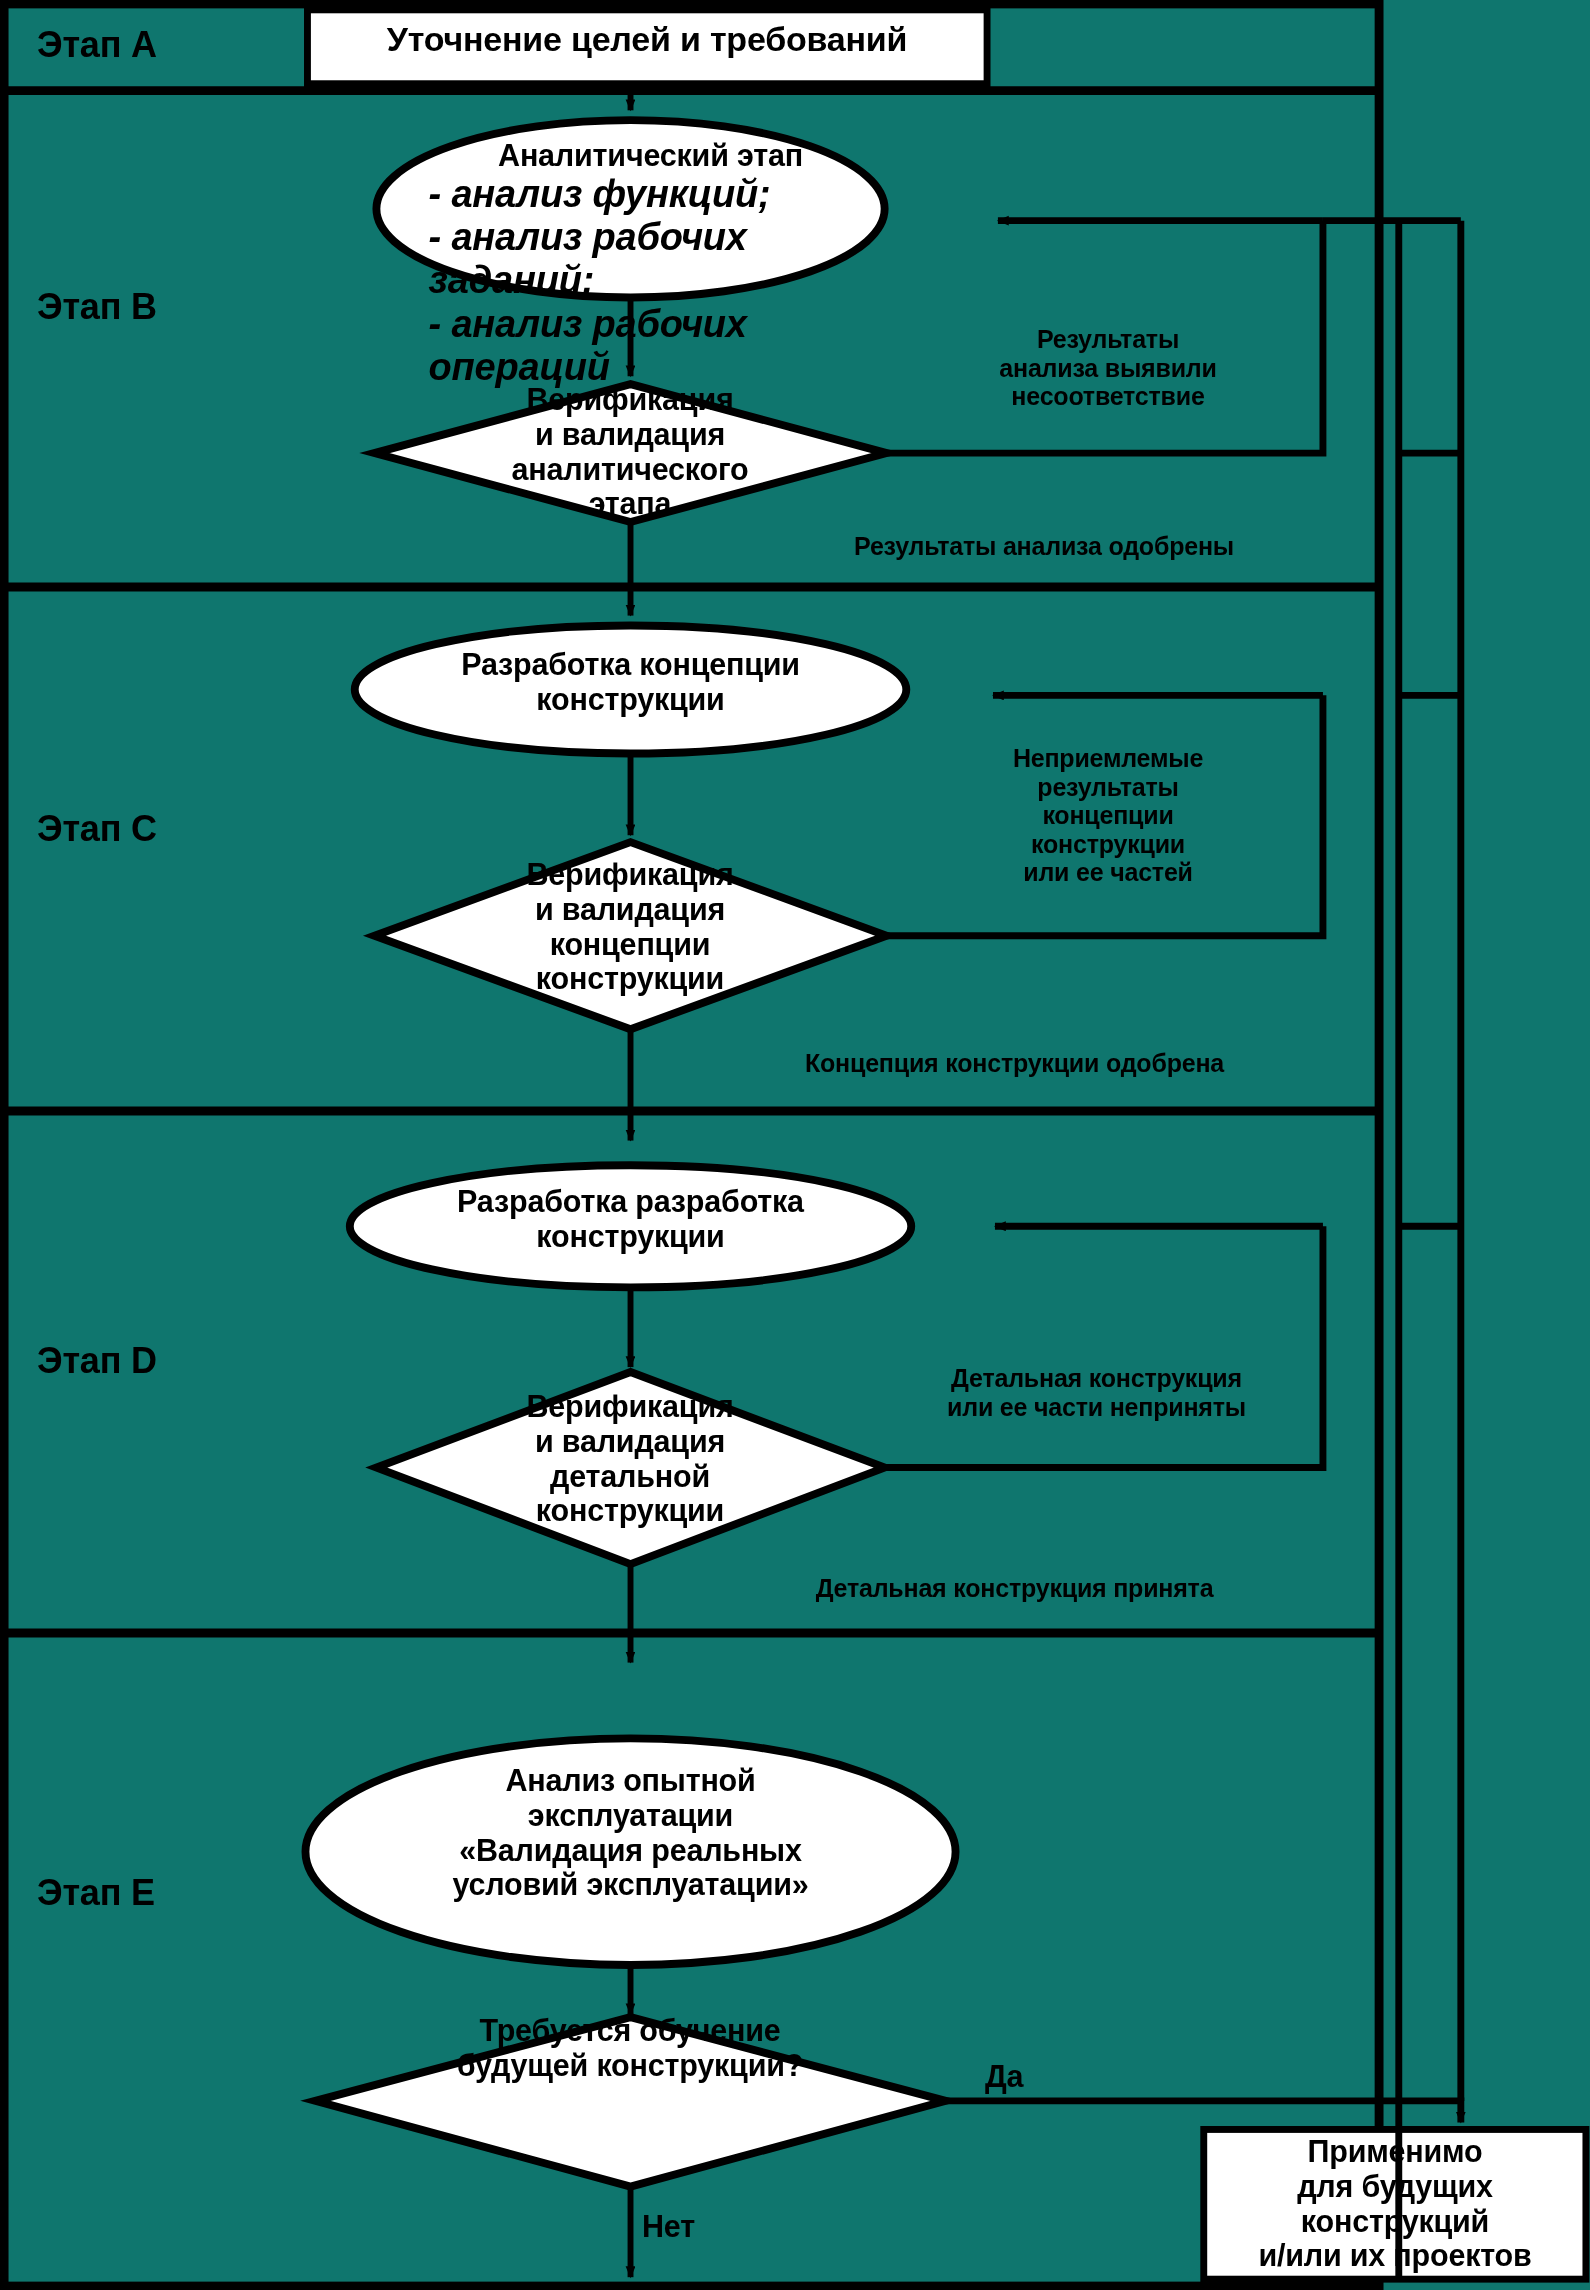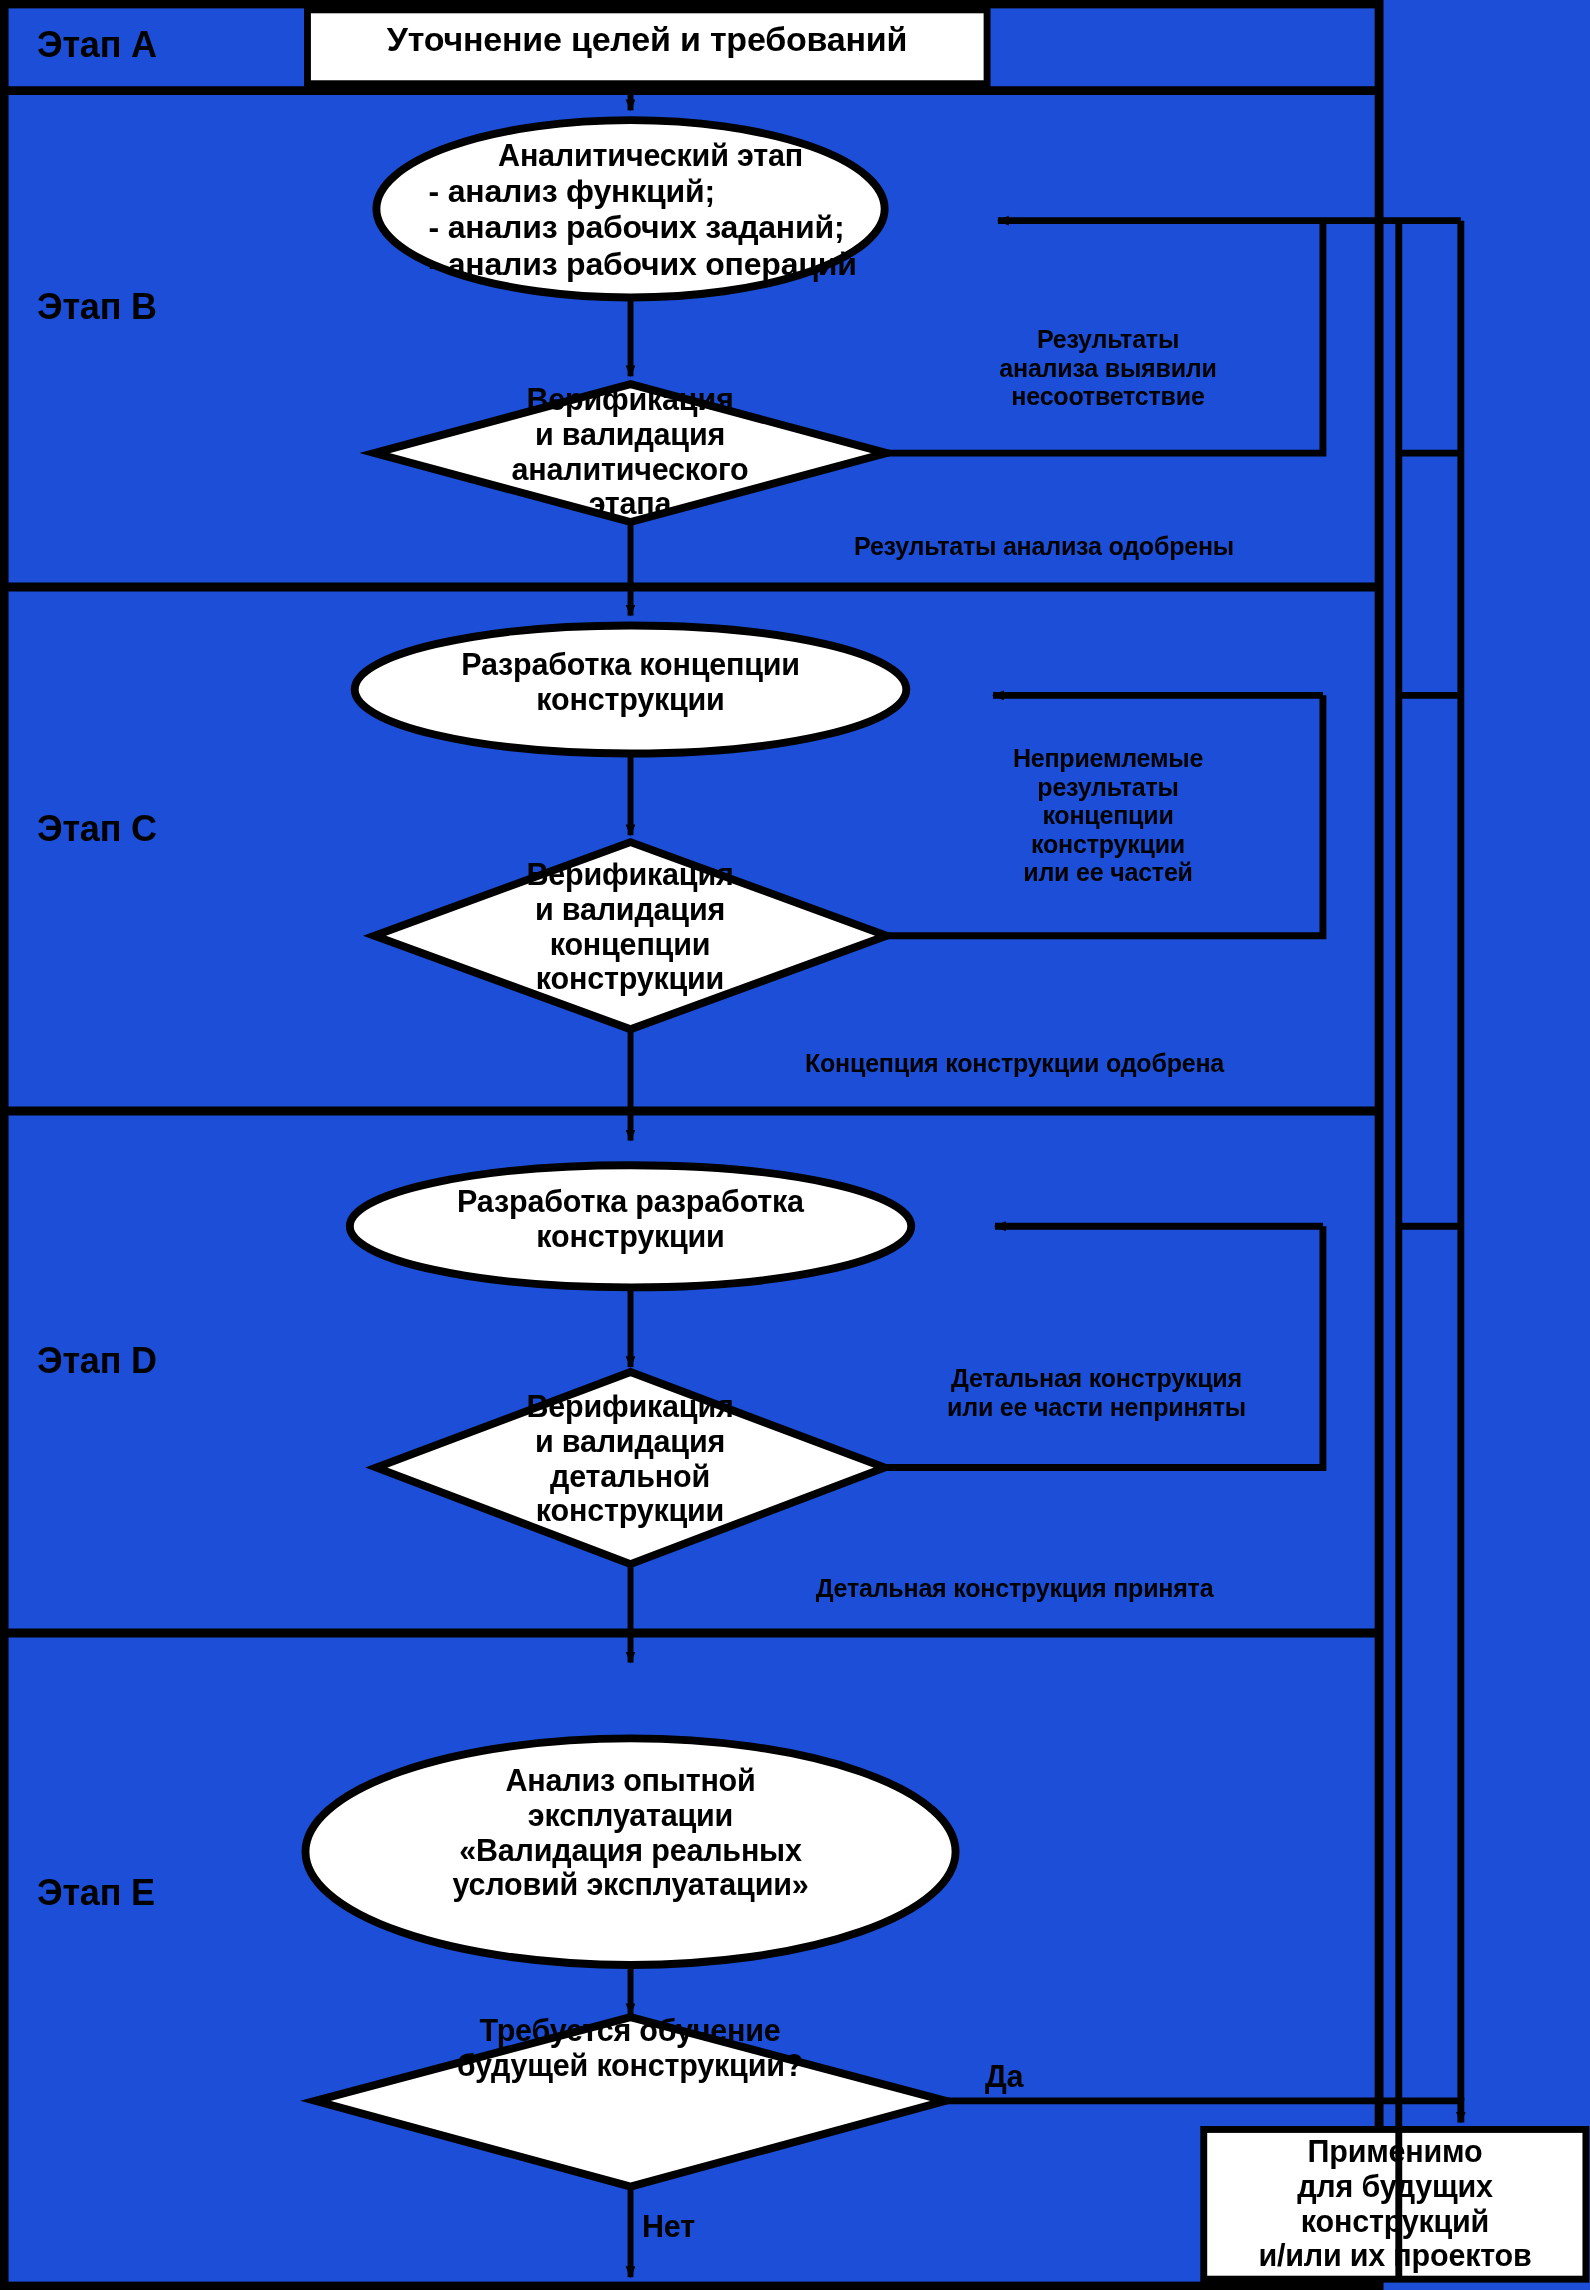--- a/index.html
+++ b/index.html
@@ -1,22 +1,22 @@
 <!DOCTYPE html>
 <html><head>
 <meta charset="utf-8">
 <style>
   html,body{margin:0;padding:0;background:#ffffff;}
   body{font-family:"Liberation Sans","DejaVu Sans",sans-serif;}
-  #page{position:relative;width:1591px;height:2290px;background:#1d4ed8;overflow:hidden;}
+  #page{position:relative;width:1591px;height:2290px;background:#0f766e;overflow:hidden;}
   #page svg{position:absolute;left:0;top:0;width:1591px;height:2290px;}
   .txt{position:absolute;color:#000;text-align:center;line-height:1.14;font-weight:bold;letter-spacing:-0.2px;}
   .stage-label{font-size:36px;font-weight:bold;text-align:left;}
   .node-text{font-size:30.5px;}
-  .node-text-left{font-size:32px;text-align:left;}
+  .node-text-left{font-size:38px;text-align:left;font-style:italic;}
   .edge-label{font-size:25px;font-weight:bold;}
   .yn-label{font-size:30.5px;font-weight:bold;}
 </style>
 </head>
 <body>
 
 <div id="page">
 
   <svg viewBox="0 0 1615 2325" xmlns="http://www.w3.org/2000/svg">
     <defs>

